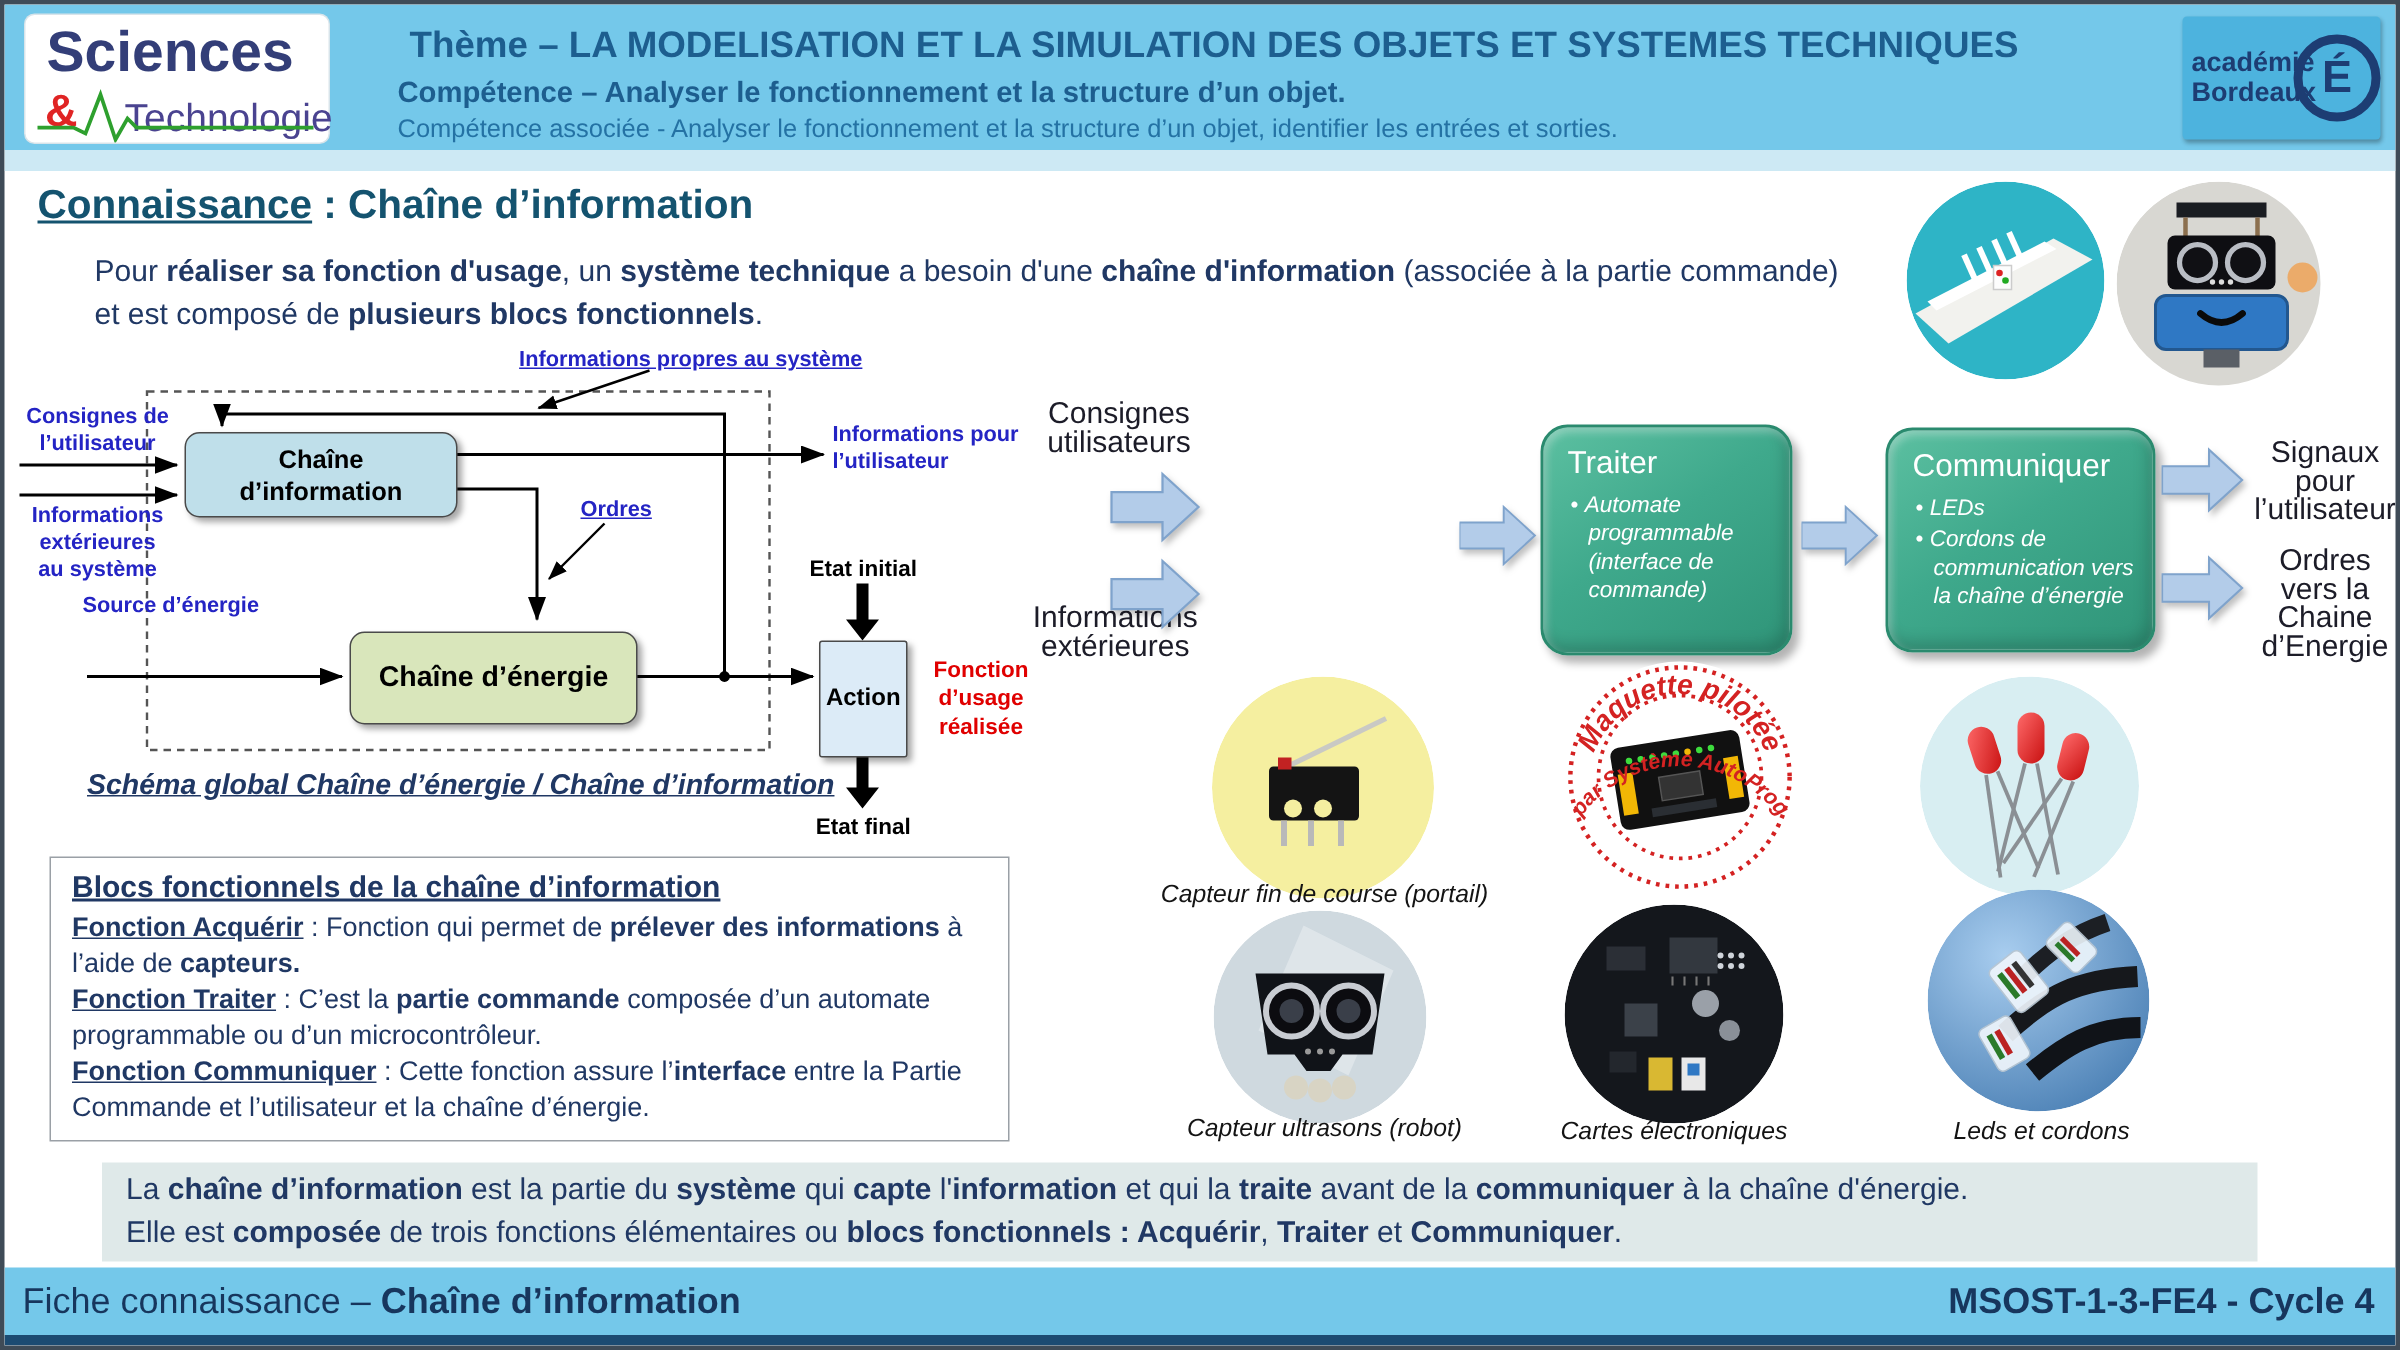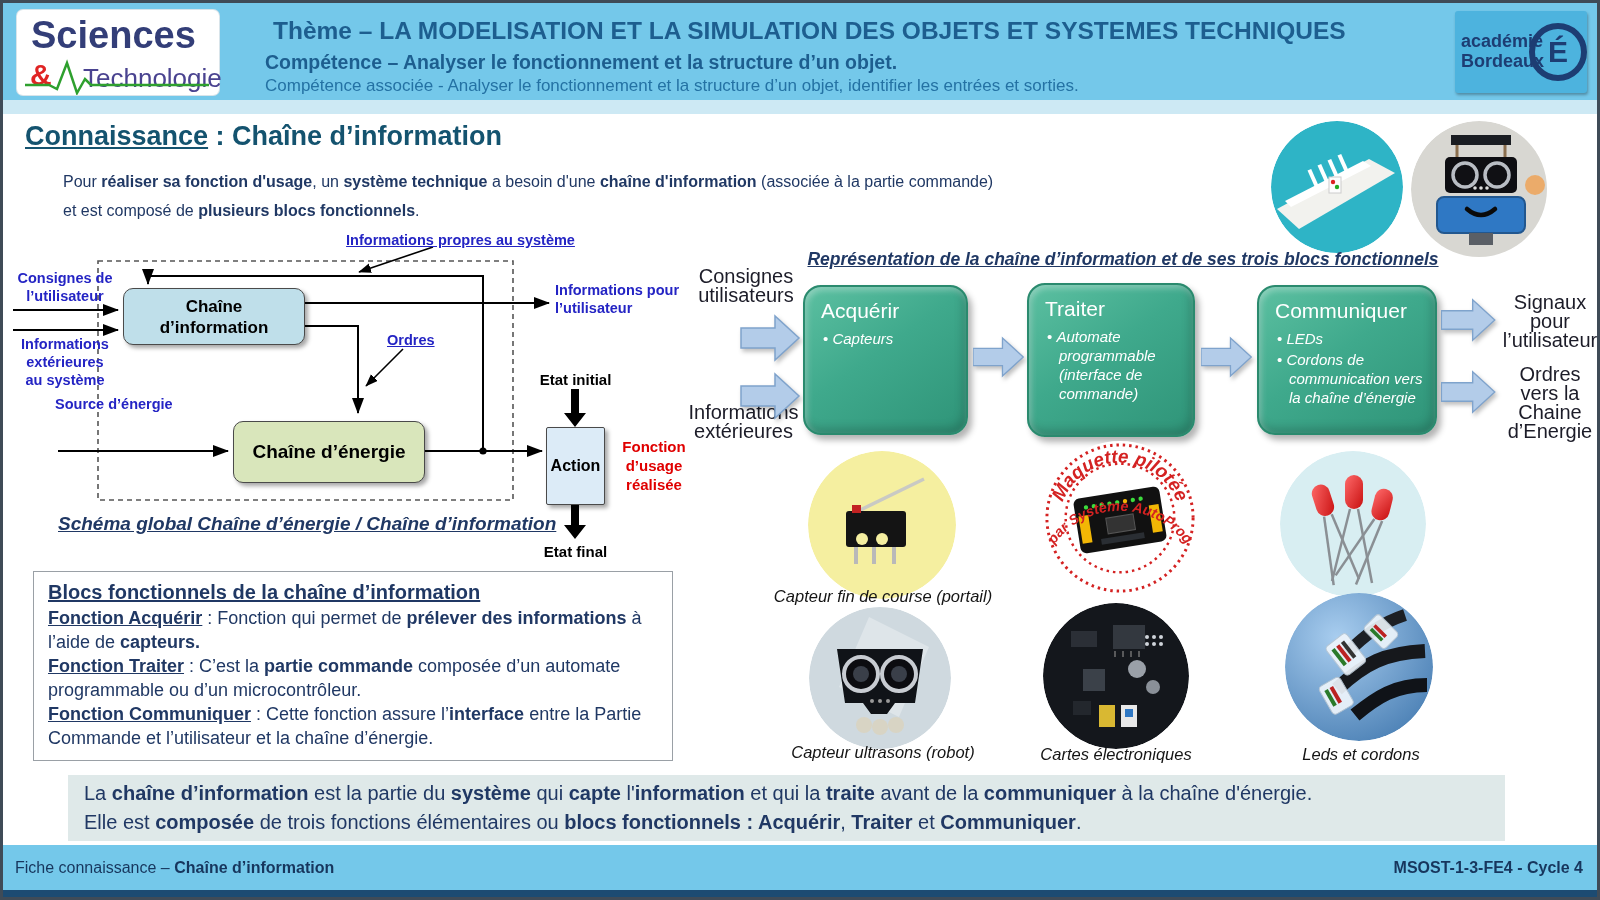--- a/index.html
+++ b/index.html
@@ -22,21 +22,21 @@
   .hdr-comp{left:262px;top:48px;width:1180px;font-size:19.5px;font-weight:700;color:#1d5e8f;}
   .hdr-assoc{left:262px;top:73px;width:1180px;font-size:17px;color:#2472a4;}
   .academy{left:1452px;top:8px;width:132px;height:82px;background:#4db3de;border-radius:3px;
            box-shadow:1px 2px 3px rgba(0,0,0,.3);}
   .academy-text{left:6px;top:20px;width:66px;text-align:right;font-size:18px;font-weight:700;
                 color:#1d3d73;line-height:20px;}
   .academy-circ{left:74px;top:12px;width:46px;height:46px;border:6px solid #1d3d73;border-radius:50%;
                 display:flex;align-items:center;justify-content:center;font-size:30px;font-weight:700;color:#1d3d73;}
   
   .page-title{left:22px;top:118px;font-size:27px;font-weight:700;color:#14536f;}
-  .intro{left:60px;top:164px;width:1190px;font-size:16px;color:#203864;line-height:29px;}
+  .intro{left:60px;top:164px;width:1190px;font-size:20px;color:#203864;line-height:29px;}
   
   .circ{border-radius:50%;overflow:hidden;}
   
   .diagram{left:0;top:228px;width:700px;height:352px;}
   .dbox{border:1.6px solid #4a4a4a;border-radius:10px;box-shadow:3px 3px 4px rgba(0,0,0,.35);
         display:flex;align-items:center;justify-content:center;text-align:center;
         font-weight:700;color:#000;}
   .box-info{left:120px;top:57px;width:180px;height:55px;background:#bfdfea;font-size:17px;line-height:21px;}
   .box-nrj{left:230px;top:190px;width:190px;height:60px;background:#d9e6bb;font-size:19px;}
   .box-act{left:543px;top:196px;width:57px;height:76px;background:#dcebf7;border-radius:2px;font-size:16px;}
@@ -58,21 +58,21 @@
           border:2px solid #2a8a6e;
           box-shadow:4px 5px 6px rgba(0,0,0,.3), inset -3px -5px 10px rgba(0,0,0,.18), inset 2px 3px 6px rgba(255,255,255,.35);}
   .gblock .gt{font-size:21px;margin-bottom:6px;}
   .bullet{font-size:15px;font-style:italic;line-height:19px;padding-left:14px;text-indent:-12px;margin-bottom:2px;}
   .bullet::before{content:"• ";font-style:normal;}
   .photo-cap{font-size:16.5px;font-style:italic;color:#141414;text-align:center;}
   
   .summary{left:65px;top:772px;width:1437px;height:66px;background:#dfe9e9;box-sizing:border-box;
            padding:4px 16px;font-size:20px;color:#203864;line-height:29px;}
   .footer{left:0;top:842px;width:1594px;height:45px;background:#74c8ea;line-height:45px;
-          font-size:16px;color:#17365d;}
+          font-size:24px;color:#17365d;}
   .footer .fl{position:absolute;left:12px;}
   .footer .fr{position:absolute;right:14px;font-weight:700;}
   .botstrip{left:0;top:887px;width:1594px;height:7px;background:#1c4b72;}
 </style>
 </head>
 <body>
 
 <div class="page">
 
   <div class="abs band">
@@ -183,38 +183,33 @@
     <div class="abs diag-cap">Schéma global Chaîne d’énergie / Chaîne d’information</div>
   </div>
 
   <div class="abs blocs">
     <h3>Blocs fonctionnels de la chaîne d’information</h3>
     <div><span class="b u">Fonction Acquérir</span><span> : Fonction qui permet de </span><span class="b">prélever des informations</span><span> à l’aide de </span><span class="b">capteurs.</span></div>
     <div><span class="b u">Fonction Traiter</span><span> : C’est la </span><span class="b">partie commande</span><span> composée d’un automate programmable ou d’un microcontrôleur.</span></div>
     <div><span class="b u">Fonction Communiquer</span><span> : Cette fonction assure l’</span><span class="b">interface</span><span> entre la Partie Commande et l’utilisateur et la chaîne d’énergie.</span></div>
   </div>
 
-  <div class="abs rp-head">Représentation de la chaîne d’information et de ses trois blocs fonctionnels</div>
 
   <div class="abs io-lab pre" style="left:688px;top:264px;width:110px;">Consignes
 utilisateurs</div>
   <div class="abs io-lab pre" style="left:683px;top:400px;width:115px;">Informations
 extérieures</div>
 
   <svg class="abs" style="left:735px;top:310px;filter:drop-shadow(2px 3px 2px rgba(0,0,0,.25));" width="66" height="50" viewBox="0 0 60 50">
       <polygon points="0,15 34,15 34,3 58,25 34,47 34,35 0,35" fill="#b3cce9" stroke="#7fa3cc" stroke-width="1.5"></polygon>
     </svg>
   <svg class="abs" style="left:735px;top:368px;filter:drop-shadow(2px 3px 2px rgba(0,0,0,.25));" width="66" height="50" viewBox="0 0 60 50">
       <polygon points="0,15 34,15 34,3 58,25 34,47 34,35 0,35" fill="#b3cce9" stroke="#7fa3cc" stroke-width="1.5"></polygon>
     </svg>
 
-  <div class="abs gblock" style="left:800px;top:282px;width:165px;height:150px;">
-    <div class="gt">Acquérir</div>
-    <div class="bullet">Capteurs</div>
-  </div>
   <svg class="abs" style="left:970px;top:328px;filter:drop-shadow(2px 3px 2px rgba(0,0,0,.25));" width="52" height="52" viewBox="0 0 60 50">
       <polygon points="0,15 34,15 34,3 58,25 34,47 34,35 0,35" fill="#b3cce9" stroke="#7fa3cc" stroke-width="1.5"></polygon>
     </svg>
   <div class="abs gblock" style="left:1024px;top:280px;width:168px;height:154px;">
     <div class="gt">Traiter</div>
     <div class="bullet">Automate programmable (interface de commande)</div>
   </div>
   <svg class="abs" style="left:1198px;top:328px;filter:drop-shadow(2px 3px 2px rgba(0,0,0,.25));" width="52" height="52" viewBox="0 0 60 50">
       <polygon points="0,15 34,15 34,3 58,25 34,47 34,35 0,35" fill="#b3cce9" stroke="#7fa3cc" stroke-width="1.5"></polygon>
     </svg>

